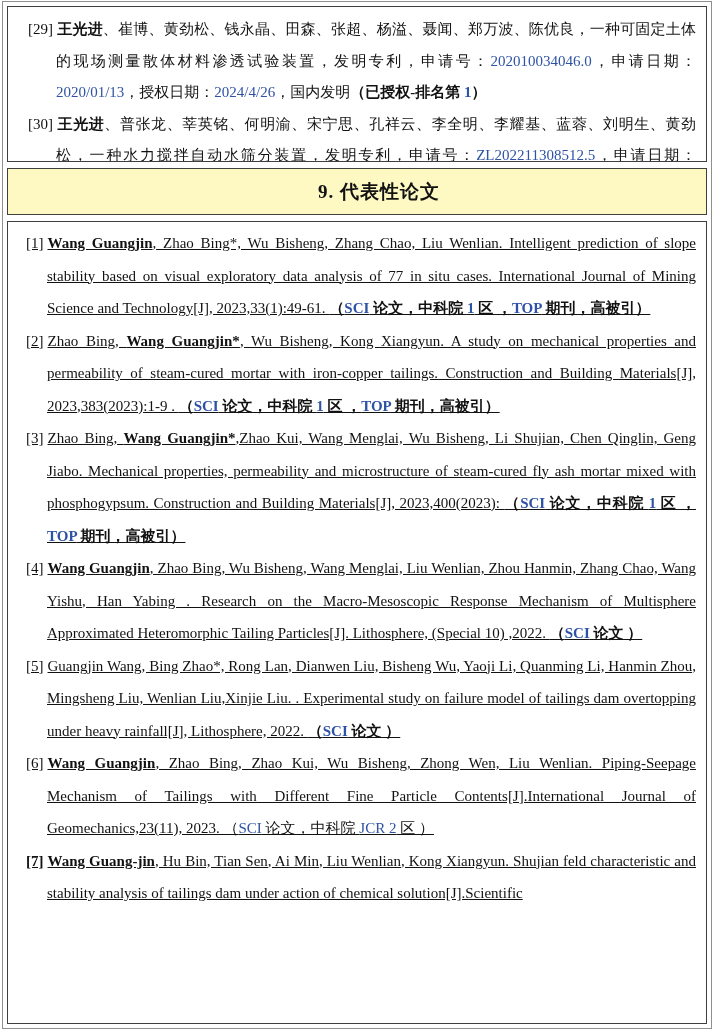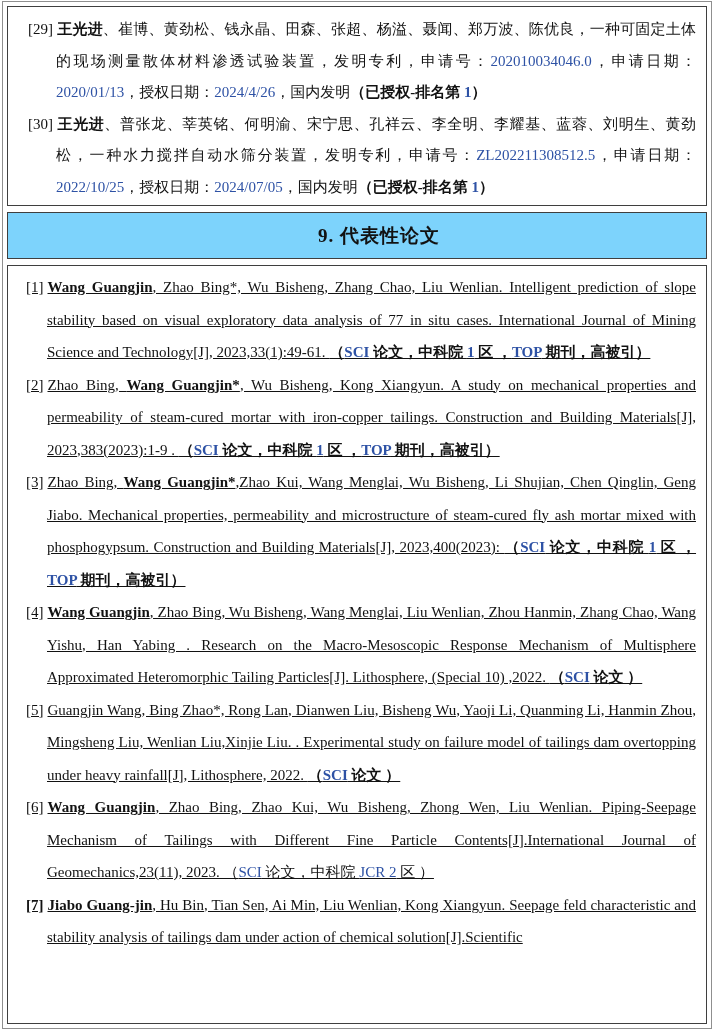--- a/index.html
+++ b/index.html
@@ -24,21 +24,21 @@
     flex-direction: column;
   }
   .cell {
     border: 1px solid #3f3f3f;
     box-sizing: border-box;
     background: #ffffff;
     overflow: hidden;
   }
   .patents-cell {
     margin: 4px 4px 0 4px;
-    height: 200px;
+    height: 156px;
     padding: 7px 10px 0 10px;
   }
   .band-cell {
     margin: 6px 4px 0 4px;
     height: 47px;
     display: flex;
     align-items: center;
     justify-content: center;
   }
   .band-title {
@@ -73,28 +73,28 @@
 <body style="color: rgb(18, 18, 18);">
 
 <div class="page">
   <div class="frame">
 
     <div class="cell patents-cell">
         <div class="entry"><span class="marker">[29]</span><span class="b">王光进</span><span>、崔博、黄劲松、钱永晶、田森、张超、杨溢、聂闻、郑万波、陈优良，一种可固定土体的现场测量散体材料渗透试验装置，发明专利，申请号：</span><span style="color: rgb(46, 82, 165);">202010034046.0</span><span>，申请日期：</span><span style="color: rgb(46, 82, 165);">2020/01/13</span><span>，授权日期：</span><span style="color: rgb(46, 82, 165);">2024/4/26</span><span>，国内发明</span><span class="b">（已授权-排名第</span><span class="b" style="color: rgb(46, 82, 165);"> 1</span><span class="b">）</span></div>
         <div class="entry"><span class="marker">[30]</span><span class="b">王光进</span><span>、普张龙、莘英铭、何明渝、宋宁思、孔祥云、李全明、李耀基、蓝蓉、刘明生、黄劲松，一种水力搅拌自动水筛分装置，发明专利，申请号：</span><span style="color: rgb(46, 82, 165);">ZL202211308512.5</span><span>，申请日期：</span><span style="color: rgb(46, 82, 165);">2022/10/25</span><span>，授权日期：</span><span style="color: rgb(46, 82, 165);">2024/07/05</span><span>，国内发明</span><span class="b">（已授权-排名第</span><span class="b" style="color: rgb(46, 82, 165);"> 1</span><span class="b">）</span></div>
       </div>
 
-    <div class="cell band-cell" style="background: #7dd3fc; padding-left: 44px;">
+    <div class="cell band-cell" style="background: #fef9c3; padding-left: 44px;">
       <div class="band-title">9. 代表性论文</div>
     </div>
 
     <div class="cell papers-cell">
         <div class="entry"><span class="marker">[1]</span><span class="b">Wang Guangjin</span><span>, Zhao Bing*, Wu Bisheng, Zhang Chao, Liu Wenlian.  Intelligent prediction of slope stability based on visual exploratory data analysis of 77 in situ cases. International Journal of Mining Science and Technology[J], 2023,33(1):49-61.  </span><span class="b">（</span><span class="b" style="color: rgb(46, 82, 165);">SCI</span><span class="b"> 论文，中科院 </span><span class="b" style="color: rgb(46, 82, 165);">1</span><span class="b"> 区 ，</span><span class="b" style="color: rgb(46, 82, 165);">TOP</span><span class="b"> 期刊，高被引）</span></div>
         <div class="entry"><span class="marker">[2]</span><span>Zhao Bing, </span><span class="b">Wang Guangjin*</span><span>, Wu Bisheng, Kong Xiangyun. A study on mechanical properties and permeability of steam-cured mortar with iron-copper tailings. Construction and Building Materials[J], 2023,383(2023):1-9 .  </span><span class="b">（</span><span class="b" style="color: rgb(46, 82, 165);">SCI</span><span class="b"> 论文，中科院 </span><span class="b" style="color: rgb(46, 82, 165);">1</span><span class="b"> 区 ，</span><span class="b" style="color: rgb(46, 82, 165);">TOP</span><span class="b"> 期刊，高被引）</span></div>
         <div class="entry"><span class="marker">[3]</span><span>Zhao Bing, </span><span class="b">Wang Guangjin*</span><span>,Zhao Kui, Wang Menglai, Wu Bisheng, Li Shujian, Chen Qinglin, Geng Jiabo. Mechanical properties, permeability and microstructure of steam-cured fly ash mortar mixed with phosphogypsum. Construction and Building Materials[J], 2023,400(2023): </span><span class="b">（</span><span class="b" style="color: rgb(46, 82, 165);">SCI</span><span class="b"> 论文，中科院 </span><span class="b" style="color: rgb(46, 82, 165);">1</span><span class="b"> 区 ，</span><span class="b" style="color: rgb(46, 82, 165);">TOP</span><span class="b"> 期刊，高被引）</span></div>
         <div class="entry"><span class="marker">[4]</span><span class="b">Wang Guangjin</span><span>, Zhao Bing, Wu Bisheng, Wang Menglai, Liu Wenlian, Zhou Hanmin, Zhang Chao, Wang Yishu, Han Yabing . Research on the Macro-Mesoscopic Response Mechanism of Multisphere Approximated Heteromorphic Tailing Particles[J]. Lithosphere, (Special 10) ,2022. </span><span class="b">（</span><span class="b" style="color: rgb(46, 82, 165);">SCI</span><span class="b"> 论文 ）</span></div>
         <div class="entry"><span class="marker">[5]</span><span>Guangjin Wang, Bing Zhao*, Rong Lan, Dianwen Liu, Bisheng Wu, Yaoji Li, Quanming Li, Hanmin Zhou, Mingsheng Liu,  Wenlian Liu,Xinjie Liu. .  Experimental study on failure model of tailings dam overtopping under heavy rainfall[J], Lithosphere, 2022.  </span><span class="b">（</span><span class="b" style="color: rgb(46, 82, 165);">SCI</span><span class="b"> 论文 ）</span></div>
         <div class="entry"><span class="marker">[6]</span><span class="b">Wang Guangjin</span><span>, Zhao Bing, Zhao Kui, Wu Bisheng, Zhong Wen, Liu Wenlian. Piping-Seepage Mechanism of Tailings with Different Fine Particle Contents[J].International Journal of Geomechanics,23(11), 2023. （</span><span style="color: rgb(46, 82, 165);">SCI</span><span> 论文，中科院 </span><span style="color: rgb(46, 82, 165);">JCR 2</span><span> 区 ）</span></div>
-        <div class="entry"><span class="marker b">[7]</span><span class="b">Jiabo Guang-jin</span><span>, Hu Bin, Tian Sen, Ai Min, Liu Wenlian, Kong Xiangyun. Seepage feld characteristic and stability analysis of tailings dam under action of chemical solution[J].Scientific</span></div>
+        <div class="entry"><span class="marker b">[7]</span><span class="b">Wang Guang-jin</span><span>, Hu Bin, Tian Sen, Ai Min, Liu Wenlian, Kong Xiangyun. Shujian feld characteristic and stability analysis of tailings dam under action of chemical solution[J].Scientific</span></div>
       </div>
 
   </div>
 </div>
 
 </body></html>

